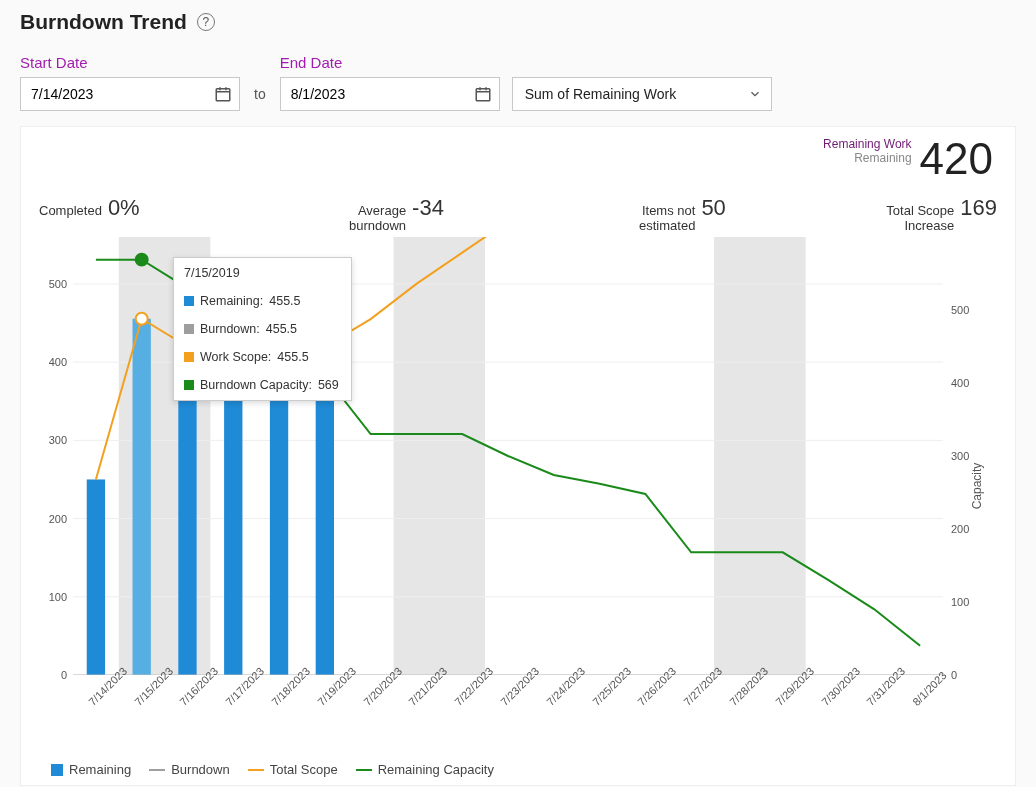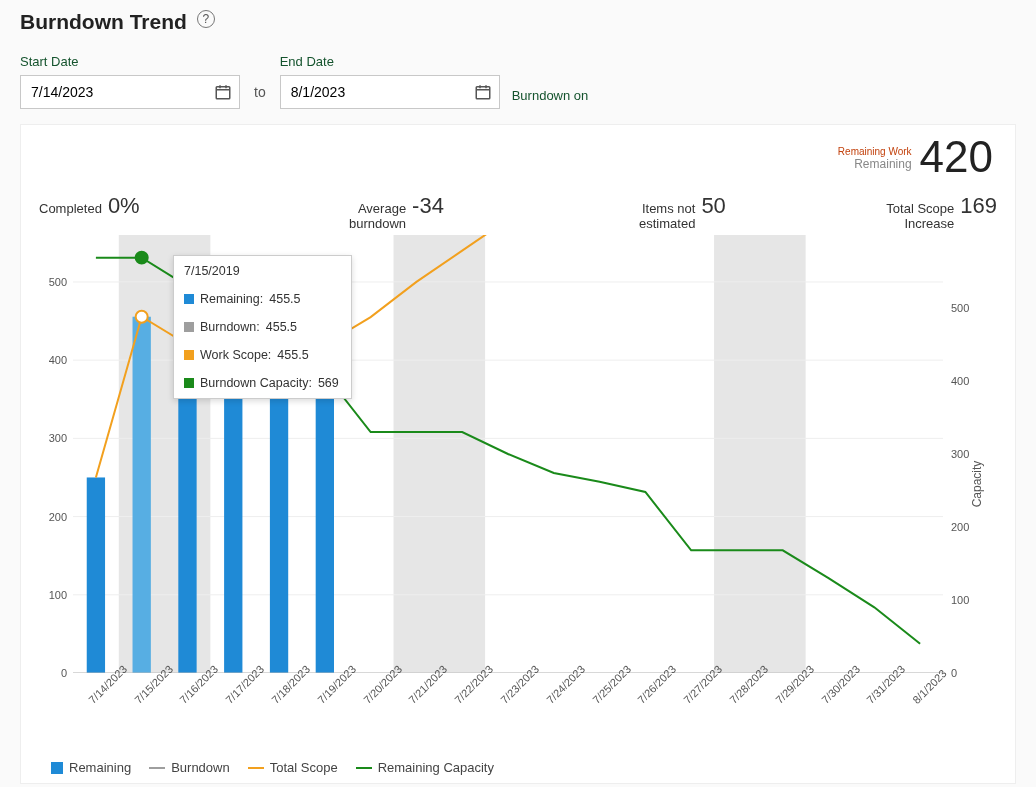--- a/index.html
+++ b/index.html
@@ -12,21 +12,21 @@
     height: 787px;
     overflow: hidden;
   }
   .page {
     padding: 10px 20px 0 20px;
     box-sizing: border-box;
     width: 1036px;
   }
   .title-row {
     display: flex;
-    align-items: flex-start;
+    align-items: center;
     gap: 10px;
     margin-bottom: 20px;
   }
   .title {
     font-size: 21px;
     font-weight: 600;
   }
   .help-icon {
     width: 16px; height: 16px;
     border: 1px solid #777;
@@ -42,22 +42,22 @@
     display: flex;
     align-items: flex-end;
     gap: 12px;
     margin-bottom: 15px;
   }
   .field {
     display: flex;
     flex-direction: column;
   }
   .field-label {
-    font-size: 13px;
-    color: #14532d;
+    font-size: 15px;
+    color: #a21caf;
     margin-bottom: 6px;
   }
   .date-input {
     position: relative;
     width: 220px;
   }
   .date-input input {
     width: 100%;
     box-sizing: border-box;
     height: 34px;
@@ -117,21 +117,21 @@
   }
   .top-right-wrap {
     position: absolute;
     right: 22px;
     top: 10px;
     display: flex;
     align-items: flex-start;
     gap: 8px;
   }
   .tr-labels { text-align: right; }
-  .tr-labels .l1 { font-size: 10px; color: #c2410c; margin-top: 11px; }
+  .tr-labels .l1 { font-size: 12px; color: #701a75; }
   .tr-labels .l2 { font-size: 12px; color: #888; }
 
   .stats-row {
     position: absolute;
     top: 68px;
     left: 18px;
     right: 18px;
     display: flex;
     font-size: 13px;
     color: #333;
@@ -277,21 +277,28 @@
       <div class="date-input">
         <input type="text" value="8/1/2023" style="">
         <svg class="cal-icon" viewBox="0 0 24 24" fill="none" stroke="currentColor" stroke-width="2">
           <rect x="3" y="5" width="18" height="16" rx="1"></rect>
             <path d="M3 9h18M8 3v4M16 3v4"></path>
         </svg>
       </div>
     </div>
 
     <div class="field">
-      <span class="field-label">Burndown on</span>
+      <div class="select-wrap">
+        <div class="select">
+            <span>Sum of Remaining Work</span>
+          </div>
+        <svg class="chevron" viewBox="0 0 24 24" fill="none" stroke="currentColor" stroke-width="2">
+            <path d="M6 9l6 6 6-6"></path>
+          </svg>
+      </div>
     </div>
   </div>
 
   <div class="chart-card">
 
     <div class="top-right-wrap">
       <div class="tr-labels">
         <div class="l1">Remaining Work</div>
         <div class="l2">Remaining</div>
       </div>

